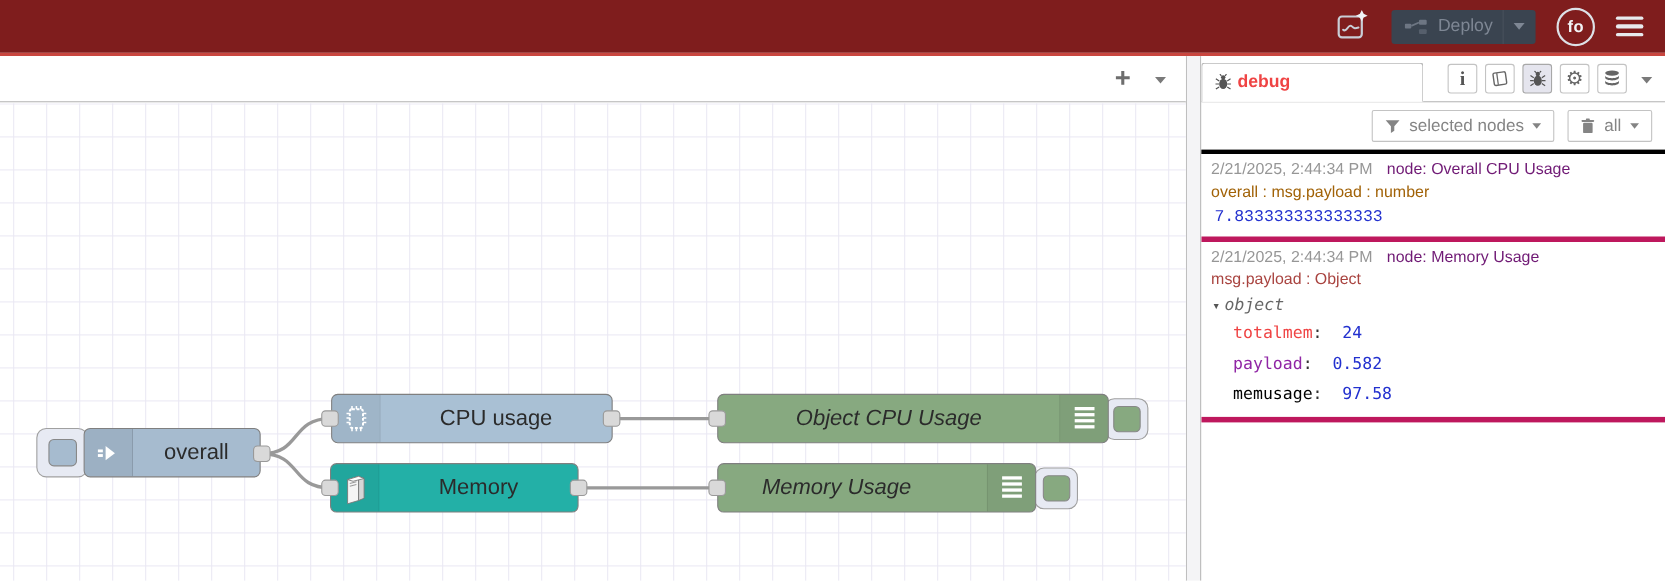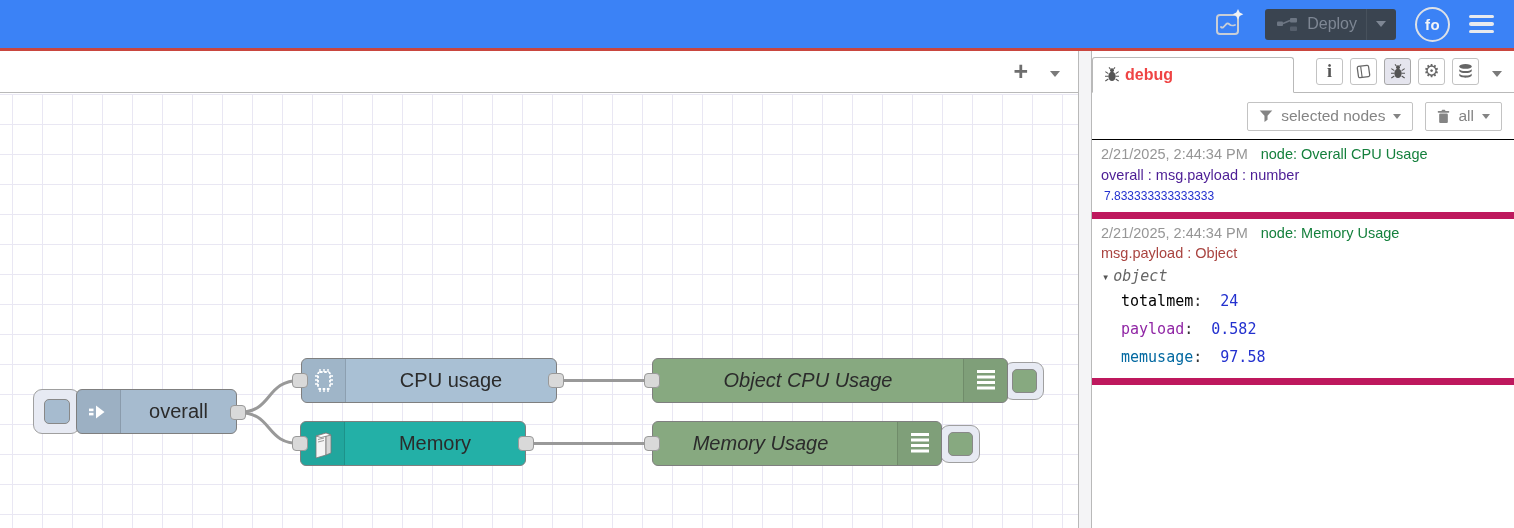--- a/index.html
+++ b/index.html
@@ -49,44 +49,44 @@
   .sidebar-tabbar { height:42px; border-bottom:1px solid #b9b9b9; display:flex; align-items:flex-end; background:#fff; padding-right:12px; }
   .tab-debug { width:202px; height:36px; margin-bottom:-1px; background:#fff; border:1px solid #b9b9b9; border-bottom:1px solid #fff; border-radius:3px 3px 0 0; display:flex; align-items:center; gap:5px; padding-left:11px; z-index:2; cursor:pointer; }
   .tab-debug .tab-label { font-size:16px; font-weight:bold; color:#ef4444; }
   .sidebar-actions { margin-left:auto; display:flex; align-items:center; gap:7px; margin-bottom:7px; }
   .icon-btn { width:27px; height:27px; border:1px solid #c3c3c3; border-radius:3px; background:#fff; color:#666; display:flex; align-items:center; justify-content:center; cursor:pointer; }
   .icon-btn.selected { background:#e5e5ee; border-color:#a8a8a8; }
   .info-glyph::before { content:"i"; font-family:"Liberation Serif", serif; font-weight:bold; font-size:18px; color:#555; }
   .gear-glyph::before { content:"\2699"; font-size:18px; color:#666; line-height:1; }
   .sidebar-caret { color:#7a7a7a; margin-left:6px; cursor:pointer; }
 
-  .sidebar-toolbar { height:47px; display:flex; align-items:center; justify-content:flex-end; gap:12px; padding:0 12px; border-bottom:1px solid #000000; flex:none; }
+  .sidebar-toolbar { height:47px; display:flex; align-items:center; justify-content:flex-end; gap:12px; padding:0 12px; border-bottom:4px solid #000000; flex:none; }
   .toolbar-btn { height:29px; border:1px solid #c3c3c3; border-radius:2px; background:#fff; color:#848484; font-size:15.5px; display:flex; align-items:center; gap:8px; padding:0 11px; cursor:pointer; }
   .toolbar-btn .caret { border-top-width:5px; border-left-width:4.5px; border-right-width:4.5px; }
 
   .debug-messages { flex:1; overflow:hidden; }
-  .debug-msg { padding:5px 4px 7px 9px; border-bottom:7px solid #be185d; }
+  .debug-msg { padding:5px 4px 7px 9px; border-bottom:5px solid #be185d; }
   .msg-meta { display:flex; font-size:14.5px; line-height:1.35; }
   .msg-ts { color:#969696; }
-  .msg-src { color:#15803d; margin-left:13px; }
+  .msg-src { color:#701a75; margin-left:13px; }
   .msg-path { font-size:14.5px; margin-top:2px; }
-  .msg-value { font-family:Liberation Sans, sans-serif; font-size:12px; margin:6px 0 2px 3px; cursor:pointer; }
+  .msg-value { font-family:Liberation Mono, monospace; font-size:15px; margin:6px 0 2px 3px; cursor:pointer; }
   .obj-tree { font-family:"DejaVu Sans Mono", monospace; font-size:15px; margin-top:6px; }
   .obj-header { color:#666; cursor:pointer; margin:2px 0 3px 1px; }
   .obj-header .tri::before { content:"\25BE"; font-size:12px; color:#555; margin-right:4px; font-style:normal; }
   .obj-header .obj-word { font-style:italic; }
   .obj-row { padding-left:20px; line-height:1.85; }
   .obj-key::after { content:":"; color:#333; }
 </style>
 </head>
 <body>
 
 <div class="app">
 
-  <div class="header" style="background-color: #3b82f6;">
+  <div class="header" style="background-color: #7f1d1d;">
     <span class="ai-icon">
       <svg width="34" height="34" viewBox="0 0 34 34" fill="none">
         <rect x="5" y="8" width="21" height="19" rx="3" stroke="#c9ced6" stroke-width="2"></rect>
         <path d="M9 20 c3 3 5 -6 8 -3 c2 2 3 2 6 1" stroke="#c9ced6" stroke-width="1.8" fill="none" stroke-linecap="round"></path>
         <path d="M26 2 l1.7 3.6 3.6 1.7 -3.6 1.7 -1.7 3.6 -1.7 -3.6 -3.6 -1.7 3.6 -1.7 z" fill="#f0f2f5"></path>
       </svg>
     </span>
     <div class="deploy-btn">
       <svg width="21" height="15" viewBox="0 0 21 15">
         <rect x="0" y="4.5" width="6" height="4.5" rx="1" fill="#6d7683"></rect>
@@ -263,44 +263,44 @@
         </span>
       </div>
 
       <div class="debug-messages">
 
         <div class="debug-msg">
           <div class="msg-meta">
             <span class="msg-ts">2/21/2025, 2:44:34 PM</span>
             <span class="msg-src">node: Overall CPU Usage</span>
           </div>
-          <div class="msg-path" style="color: #4c1d95;">overall : msg.payload : number</div>
+          <div class="msg-path" style="color: #a16207;">overall : msg.payload : number</div>
           <div class="msg-value" style="color: rgb(35, 49, 207);">7.833333333333333</div>
         </div>
 
         <div class="debug-msg">
           <div class="msg-meta">
             <span class="msg-ts">2/21/2025, 2:44:34 PM</span>
             <span class="msg-src">node: Memory Usage</span>
           </div>
           <div class="msg-path" style="color: rgb(169, 68, 64);">msg.payload : Object</div>
           <div class="obj-tree">
             <div class="obj-header">
               <span class="tri"></span><span class="obj-word">object</span>
             </div>
             <div class="obj-row">
-              <span class="obj-key" style="color: #000000;">totalmem</span>
+              <span class="obj-key" style="color: #ef4444;">totalmem</span>
               <span class="obj-val" style="color: rgb(35, 49, 207); margin-left: 9px;">24</span>
             </div>
             <div class="obj-row">
               <span class="obj-key" style="color: rgb(144, 38, 165);">payload</span>
               <span class="obj-val" style="color: rgb(35, 49, 207); margin-left: 9px;">0.582</span>
             </div>
             <div class="obj-row">
-              <span class="obj-key" style="color: #0369a1;">memusage</span>
+              <span class="obj-key" style="color: #000000;">memusage</span>
               <span class="obj-val" style="color: rgb(35, 49, 207); margin-left: 9px;">97.58</span>
             </div>
           </div>
         </div>
 
       </div>
     </div>
   </div>
 </div>
 

